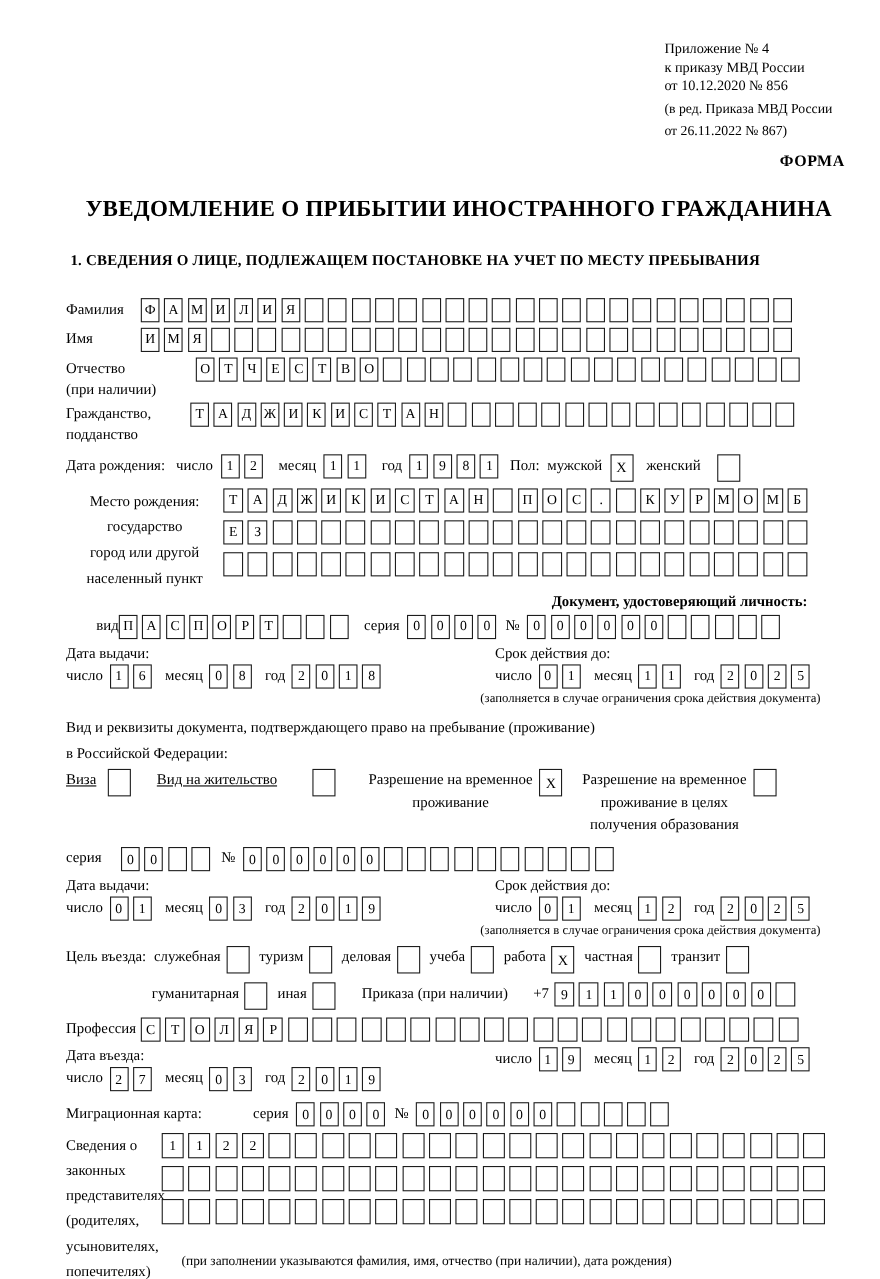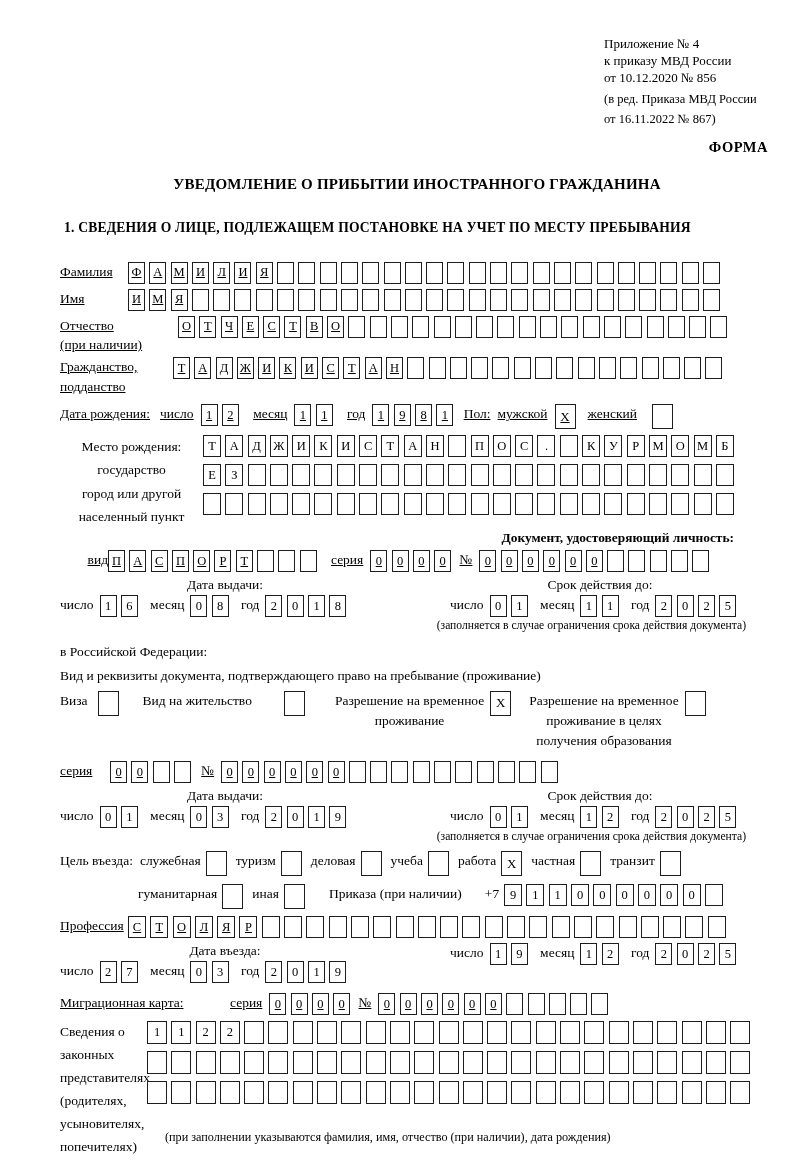--- a/index.html
+++ b/index.html
@@ -3,48 +3,48 @@
 <meta charset="utf-8">
 <style>
   html,body{margin:0;padding:0;background:#fff;}
   body{width:800px;height:1163px;font-family:"Liberation Serif",serif;color:#000;font-size:13.5px;overflow:hidden;}
   .page{padding:36px 26px 4px 60px;box-sizing:border-box;width:800px;height:1163px;}
   
   .hdr{margin-left:auto;width:170px;font-size:13px;line-height:1.3;}
   .hdr .ed{margin-top:4px;font-size:12.5px;}
   .forma{text-align:right;font-weight:bold;font-size:14.5px;margin-top:12px;padding-right:6px;letter-spacing:.5px;}
   
-  .title{text-align:center;font-weight:bold;font-size:15px;line-height:1.45;margin-top:18px;letter-spacing:.2px;}
+  .title{text-align:center;font-weight:bold;font-size:21px;line-height:1.45;margin-top:18px;letter-spacing:.2px;}
   .tline{display:inline-block;width:62px;border-bottom:2px solid #333;margin-left:16px;vertical-align:baseline;}
   .sec1{font-weight:bold;font-size:13.6px;margin-top:24px;margin-left:4px;letter-spacing:.2px;white-space:nowrap;}
   
   .cells{display:inline-flex;flex-wrap:nowrap;}
   .cell{display:inline-flex;width:15px;height:20px;border:1.5px solid #1d1d1d;margin-right:4.3px;align-items:center;justify-content:center;font-size:12.5px;flex:0 0 auto;background:#fff;}
   .c16 .cell{width:16px;}
   .c18 .cell{width:18px;height:21px;}
   .box{display:inline-flex;width:19px;height:23px;border:1.6px solid #1d1d1d;align-items:center;justify-content:center;font-size:13px;flex:0 0 auto;}
-  .row{display:flex;align-items:flex-start;margin-bottom:5px;text-decoration:underline;}
+  .row{display:flex;align-items:flex-start;margin-bottom:5px;}
   .row .lbl{flex:0 0 auto;line-height:1.45;}
   .w68{width:68px;} .w118{width:118px;} .w113{width:113px;} .w143{width:143px;text-align:center;} .w48{width:48px;text-align:right;}
   .word{margin:2px 7px 0 10px;white-space:nowrap;text-align:center;}
   .word.first{margin-left:0;}
   
   .dates{display:flex;margin-top:3px;}
   .dhalf{width:390px;} .dhalf.right{width:auto;}
-  .dhead{text-align:center;width:330px;margin-bottom:2px;}
+  .dhead{width:330px;margin-bottom:2px;}
   .dhead.r{width:300px;margin-left:0;}
   .dgroup{display:flex;align-items:flex-start;white-space:nowrap;}
   .dgroup .word{margin:2px 6px 0 8px;}
   .dgroup .word.first{margin-left:0;}
   .note{font-size:11.6px;text-align:right;padding-right:28px;margin-top:2px;}
   .intro{margin-top:8px;line-height:1.8;}
   
   .visarow{display:flex;align-items:flex-start;margin-top:2px;}
   .visarow .cap{text-align:center;line-height:1.5;}
-  .visarow .sp{margin:2px 8px 0 0;}
+  .visarow .sp{margin:2px 8px 0 0;text-decoration:underline;}
   .visarow .box{margin:0 10px 0 6px;}
   
   .purpose{display:flex;align-items:flex-start;margin-top:8px;flex-wrap:nowrap;white-space:nowrap;}
   .purpose .word{margin:2px 5px 0 9px;}
   .purpose .word.first{margin-left:0;}
   .purpose .box{margin-top:0;}
   .indent1{margin-left:78px;}
   
   .mlblock{display:flex;align-items:flex-start;margin-top:6px;}
   .mlblock .lblcol{flex:0 0 auto;line-height:1.7;}
@@ -55,21 +55,21 @@
 </head>
 <body>
 
 <div class="page">
 
   <div class="hdr">
     <div>Приложение № 4</div>
     <div>к приказу МВД России</div>
     <div>от 10.12.2020 № 856</div>
     <div class="ed">(в ред. Приказа МВД России</div>
-    <div class="ed">от 16.11.2022 № 867)</div>
+    <div class="ed">от 26.11.2022 № 867)</div>
   </div>
   <div class="forma">ФОРМА</div>
 
   <div class="title">
     <div>УВЕДОМЛЕНИЕ О ПРИБЫТИИ ИНОСТРАННОГО ГРАЖДАНИНА</div>
   </div>
 
   <div class="sec1">1. СВЕДЕНИЯ О ЛИЦЕ, ПОДЛЕЖАЩЕМ ПОСТАНОВКЕ НА УЧЕТ ПО МЕСТУ ПРЕБЫВАНИЯ</div>
 
   <div class="row" style="margin-top:26px;">
@@ -405,22 +405,22 @@
             <span class="cell">0</span>
             <span class="cell">2</span>
             <span class="cell">5</span>
           </span>
       </div>
     </div>
   </div>
   <div class="note">(заполняется в случае ограничения срока действия документа)</div>
 
   <div class="intro">
+    <div>Вид и реквизиты документа, подтверждающего право на пребывание (проживание)</div>
     <div>в Российской Федерации:</div>
-    <div>Вид и реквизиты документа, подтверждающего право на пребывание (проживание)</div>
   </div>
 
   <div class="visarow">
     <span class="sp">Виза</span>
     <span class="box" style="margin-left:2px;"></span>
     <span class="sp" style="margin-left:14px;">Вид на жительство</span>
     <span class="box" style="margin-left:24px;"></span>
     <span class="cap" style="margin-left:20px;">
       <div>Разрешение на временное</div>
       <div>проживание</div>

